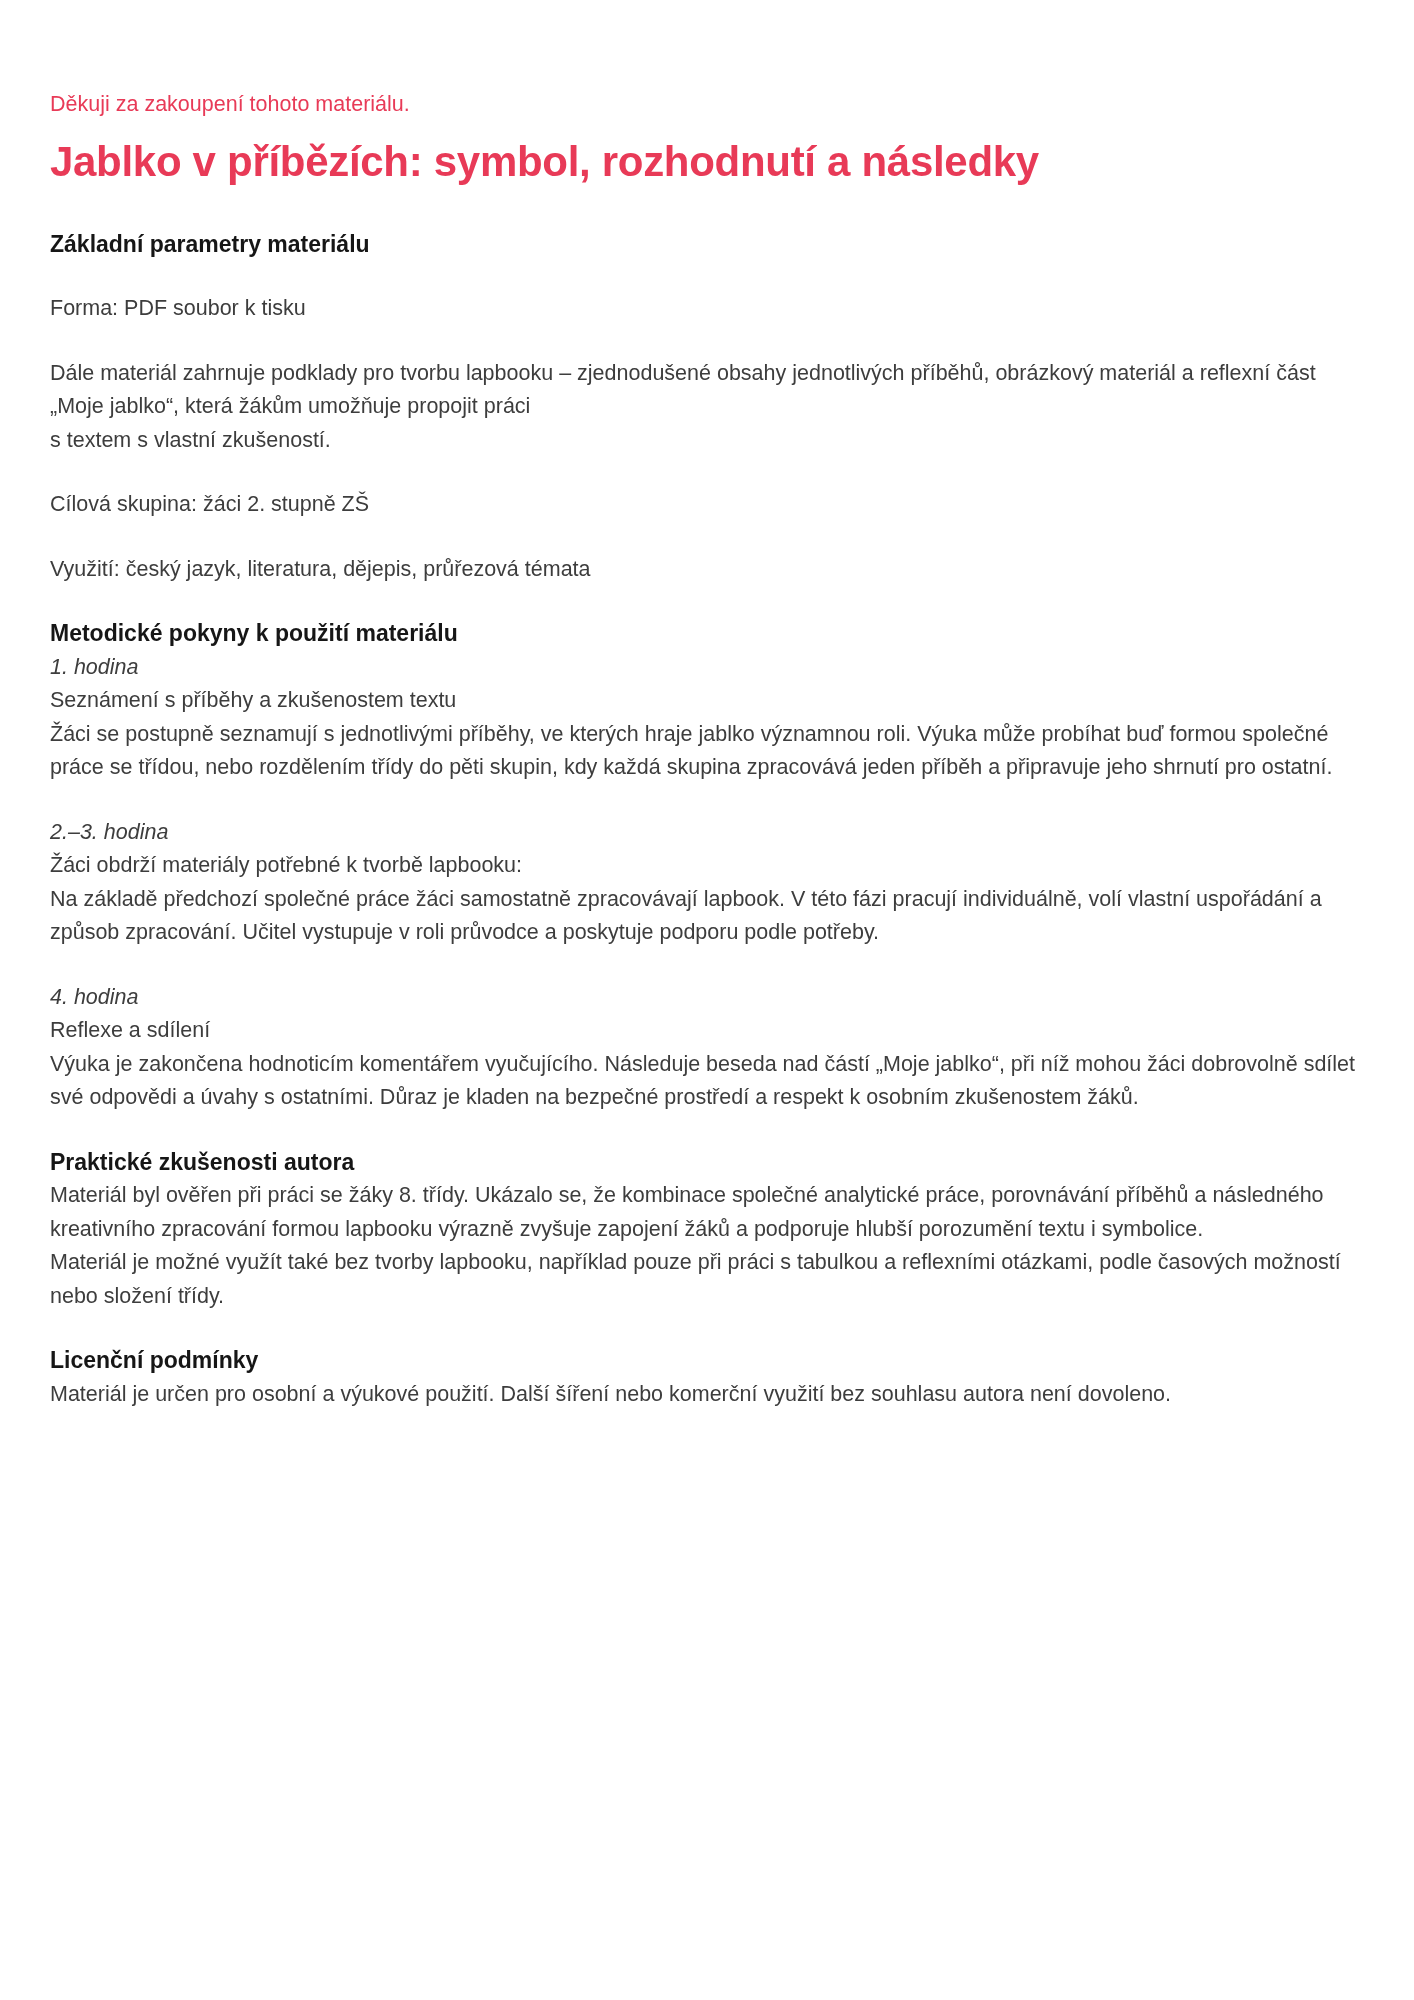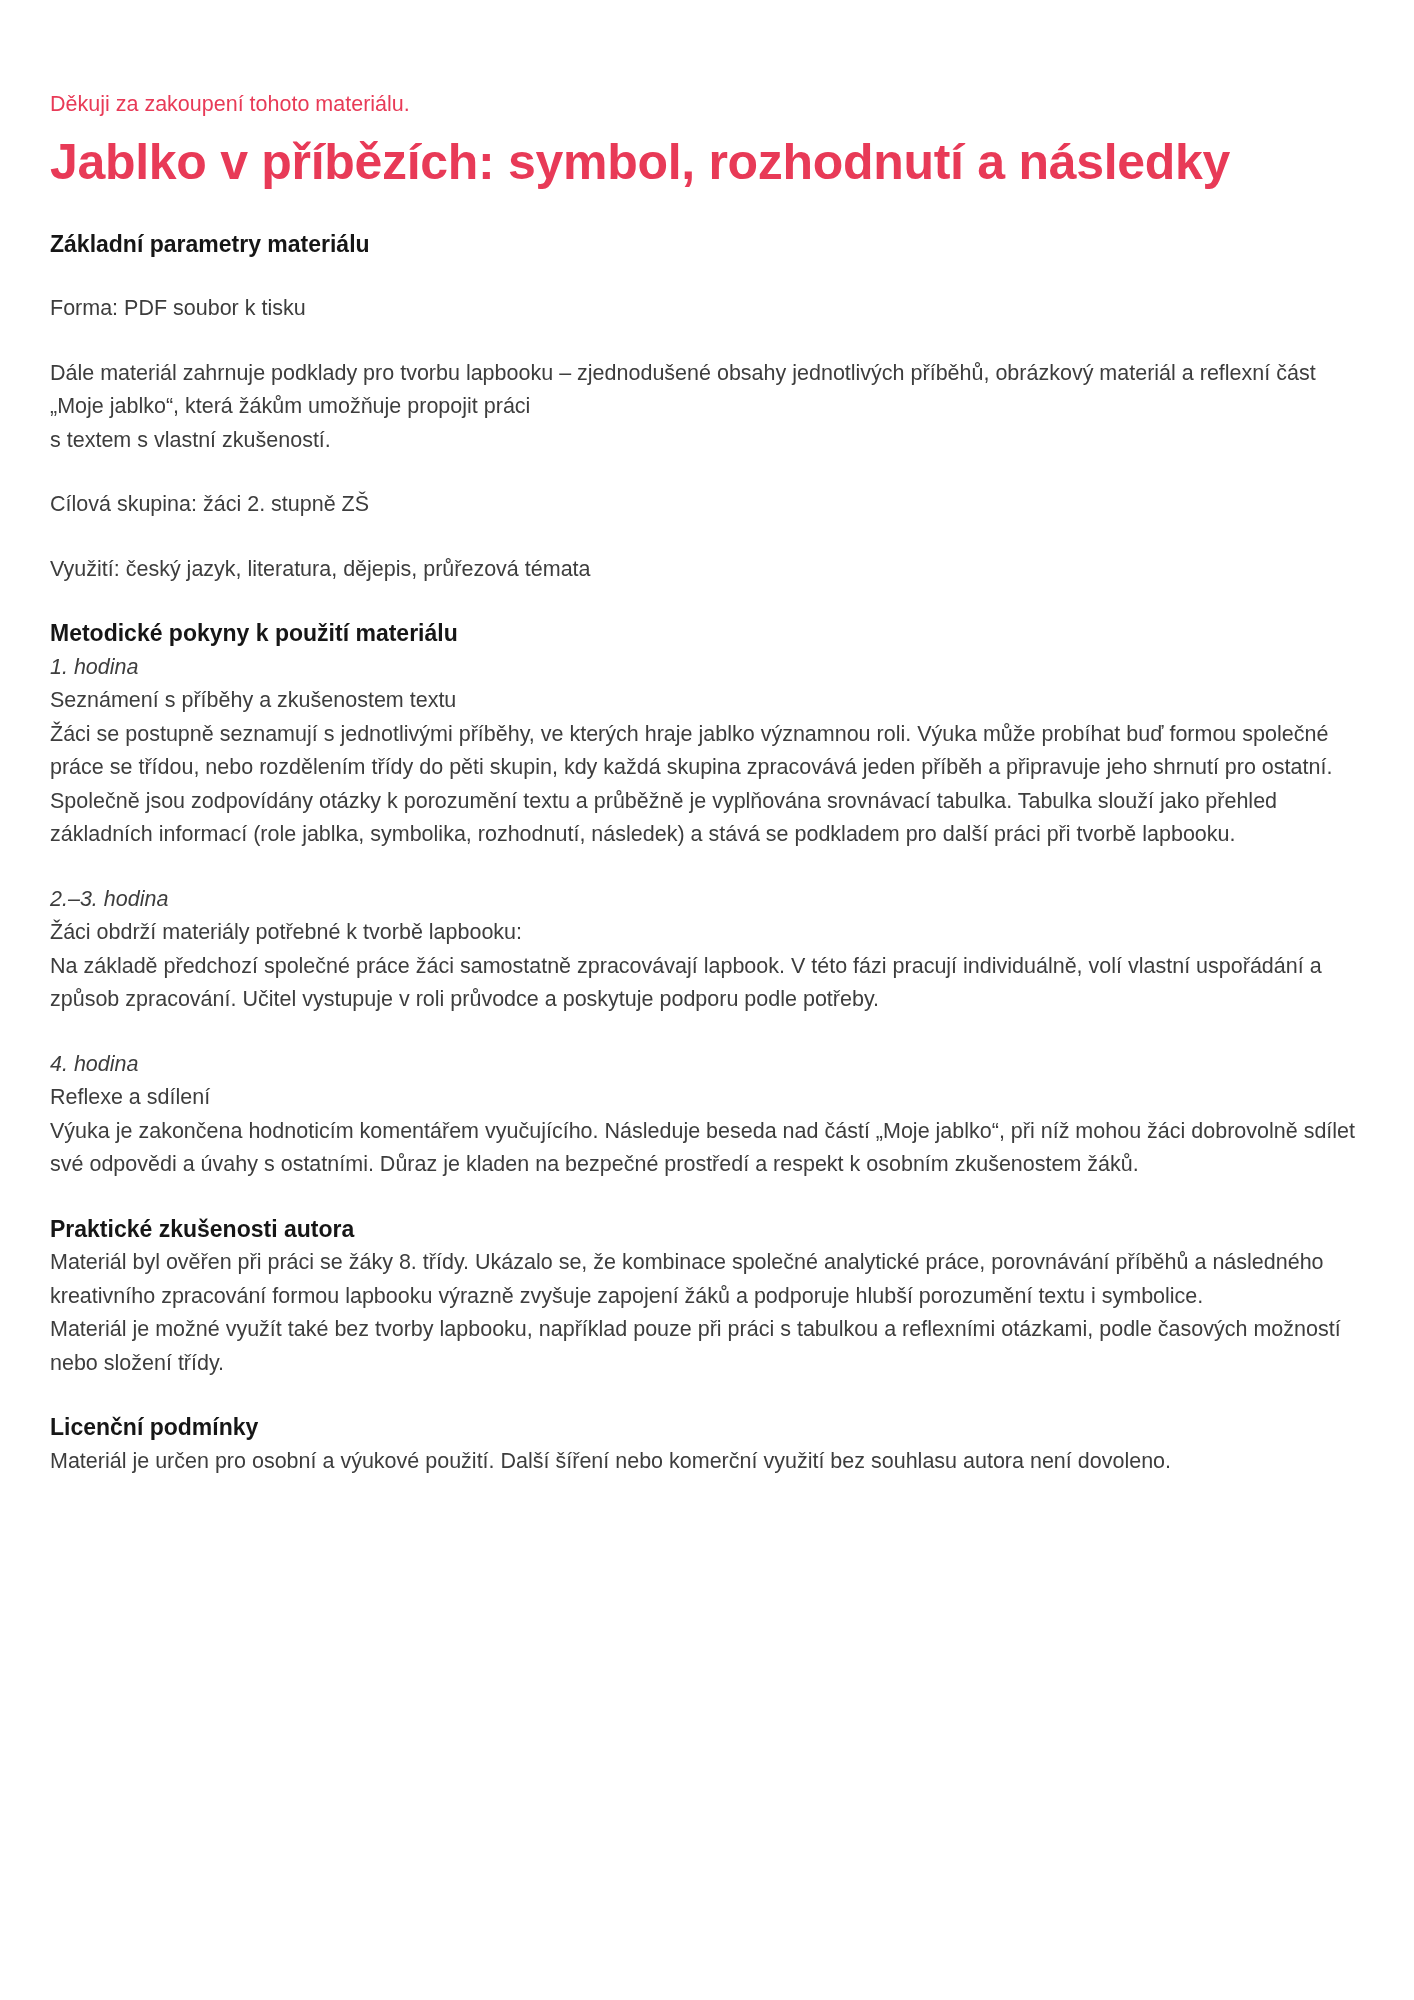--- a/index.html
+++ b/index.html
@@ -21,21 +21,21 @@
     padding: 88px 50px 0 50px;
     overflow: hidden;
   }
   p { margin: 0; }
   .thanks {
     color: var(--accent, #e83a57);
     margin: 0 0 16px 0;
   }
   h1.title {
     color: var(--accent, #e83a57);
-    font-size: 50px;
+    font-size: 42px;
     line-height: 48px;
     font-weight: bold;
     letter-spacing: -0.3px;
     margin: 0 0 42px 0;
   }
   h2.sec {
     color: var(--heading-text, #161616);
     font-size: 23px;
     line-height: 33.5px;
     font-weight: bold;
@@ -89,21 +89,20 @@
 
   <section class="block">
     <p>Využití: český jazyk, literatura, dějepis, průřezová témata</p>
   </section>
 
   <section class="block">
     <h2 class="sec">Metodické pokyny k použití materiálu</h2>
     <p class="it">1. hodina</p>
     <p>Seznámení s příběhy a zkušenostem textu</p>
     <p>Žáci se postupně seznamují s jednotlivými příběhy, ve kterých hraje jablko významnou roli. Výuka může probíhat buď formou společné práce se třídou, nebo rozdělením třídy do pěti skupin, kdy každá skupina zpracovává jeden příběh a připravuje jeho shrnutí pro ostatní.</p>
-    <p>Společně jsou zodpovídány otázky k porozumění textu a průběžně je vyplňována srovnávací tabulka. Tabulka slouží jako přehled základních informací (role jablka, symbolika, rozhodnutí, následek) a stává se podkladem pro další práci při tvorbě lapbooku.</p>
   </section>
 
   <section class="block">
     <p class="it">2.–3. hodina</p>
     <p>Žáci obdrží materiály potřebné k tvorbě lapbooku:</p>
     <p>Na základě předchozí společné práce žáci samostatně zpracovávají lapbook. V této fázi pracují individuálně, volí vlastní uspořádání a způsob zpracování. Učitel vystupuje v roli průvodce a poskytuje podporu podle potřeby.</p>
   </section>
 
   <section class="block">
     <p class="it">4. hodina</p>

